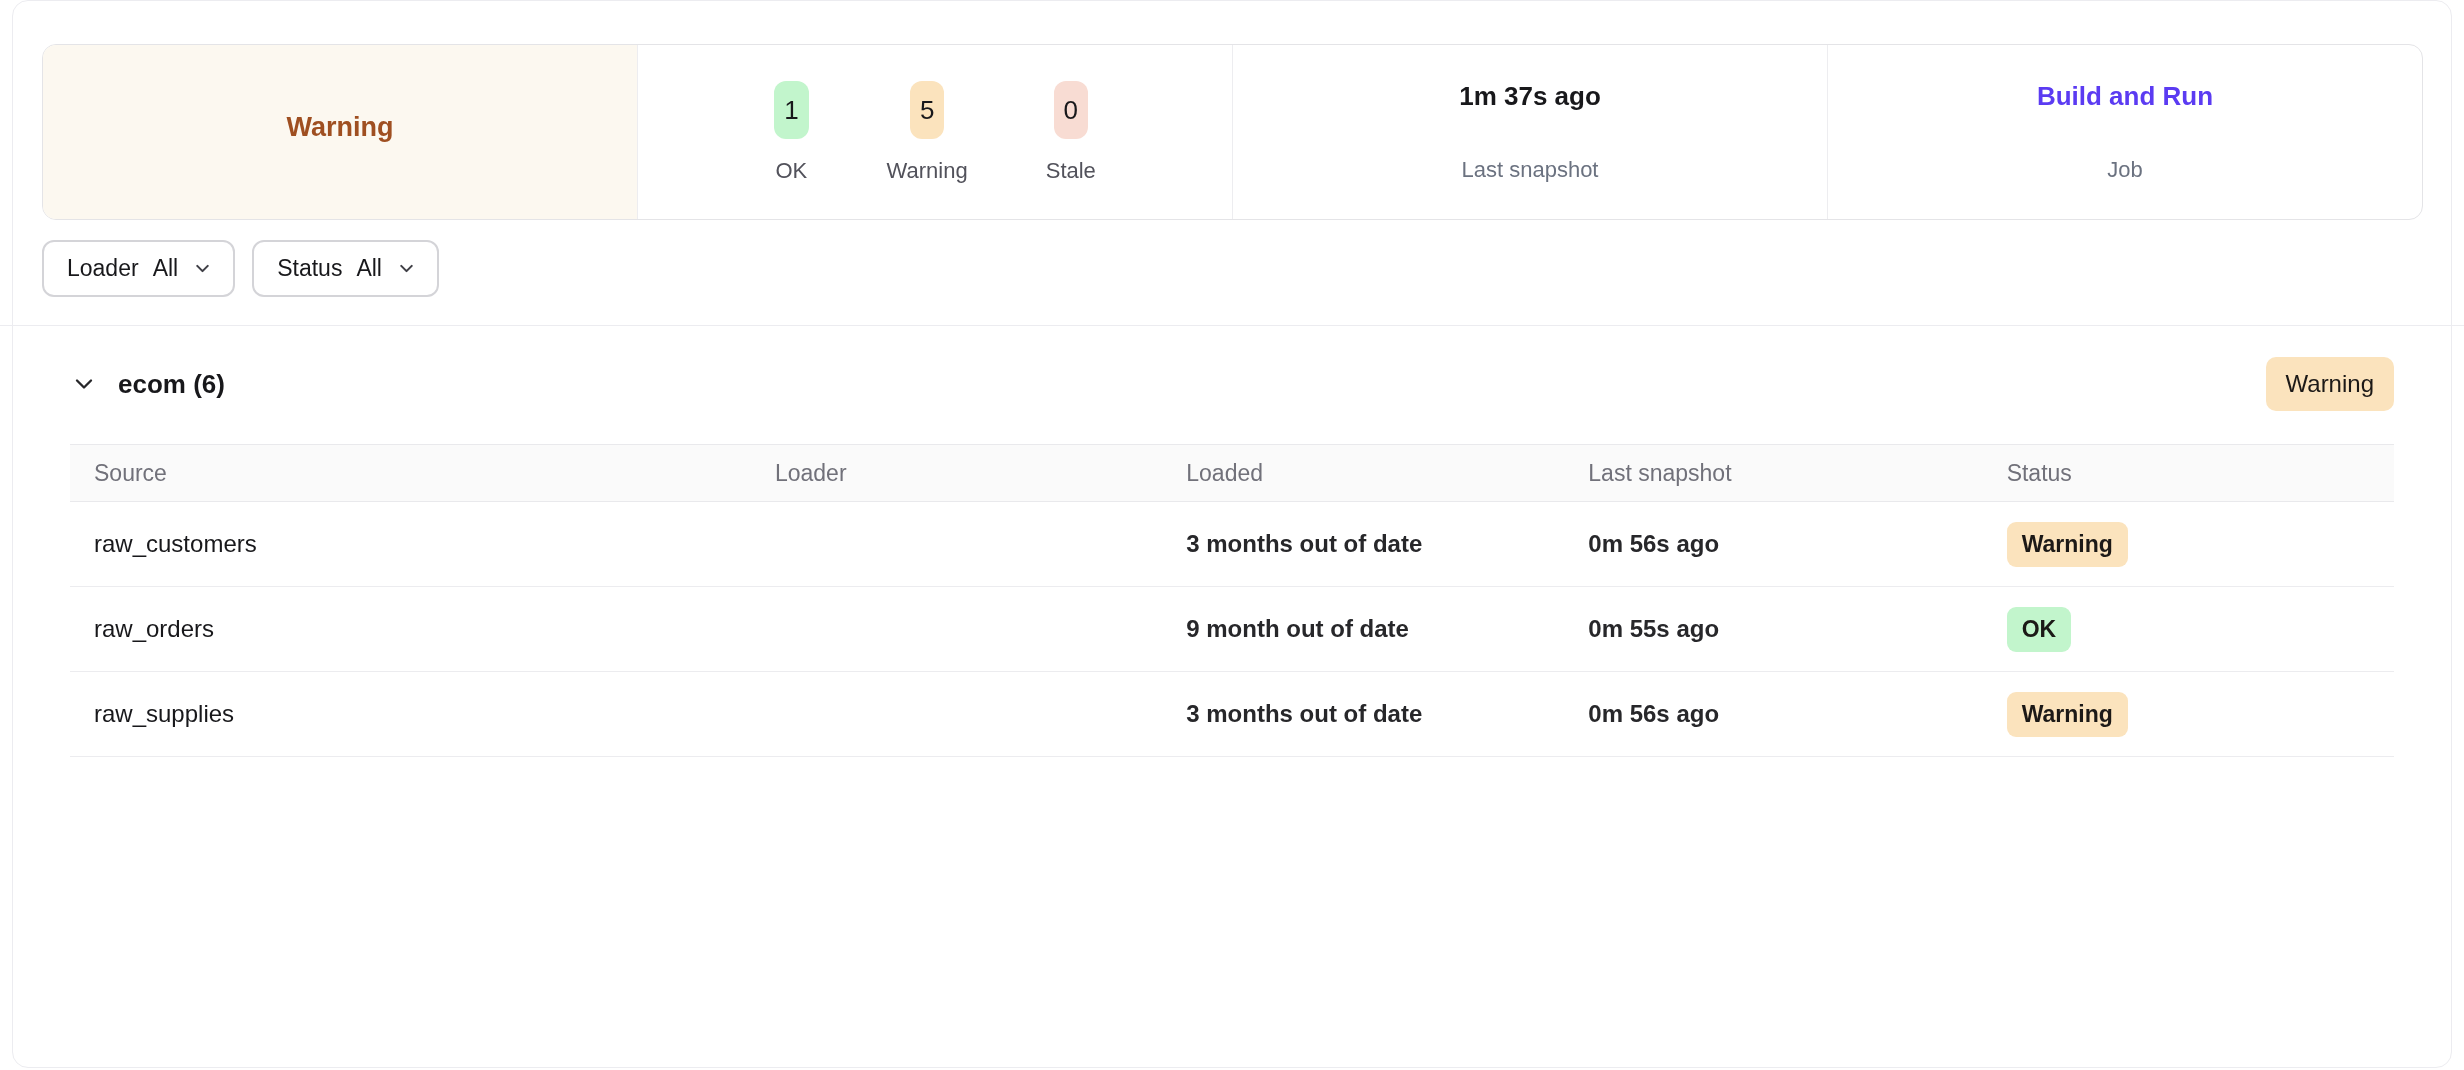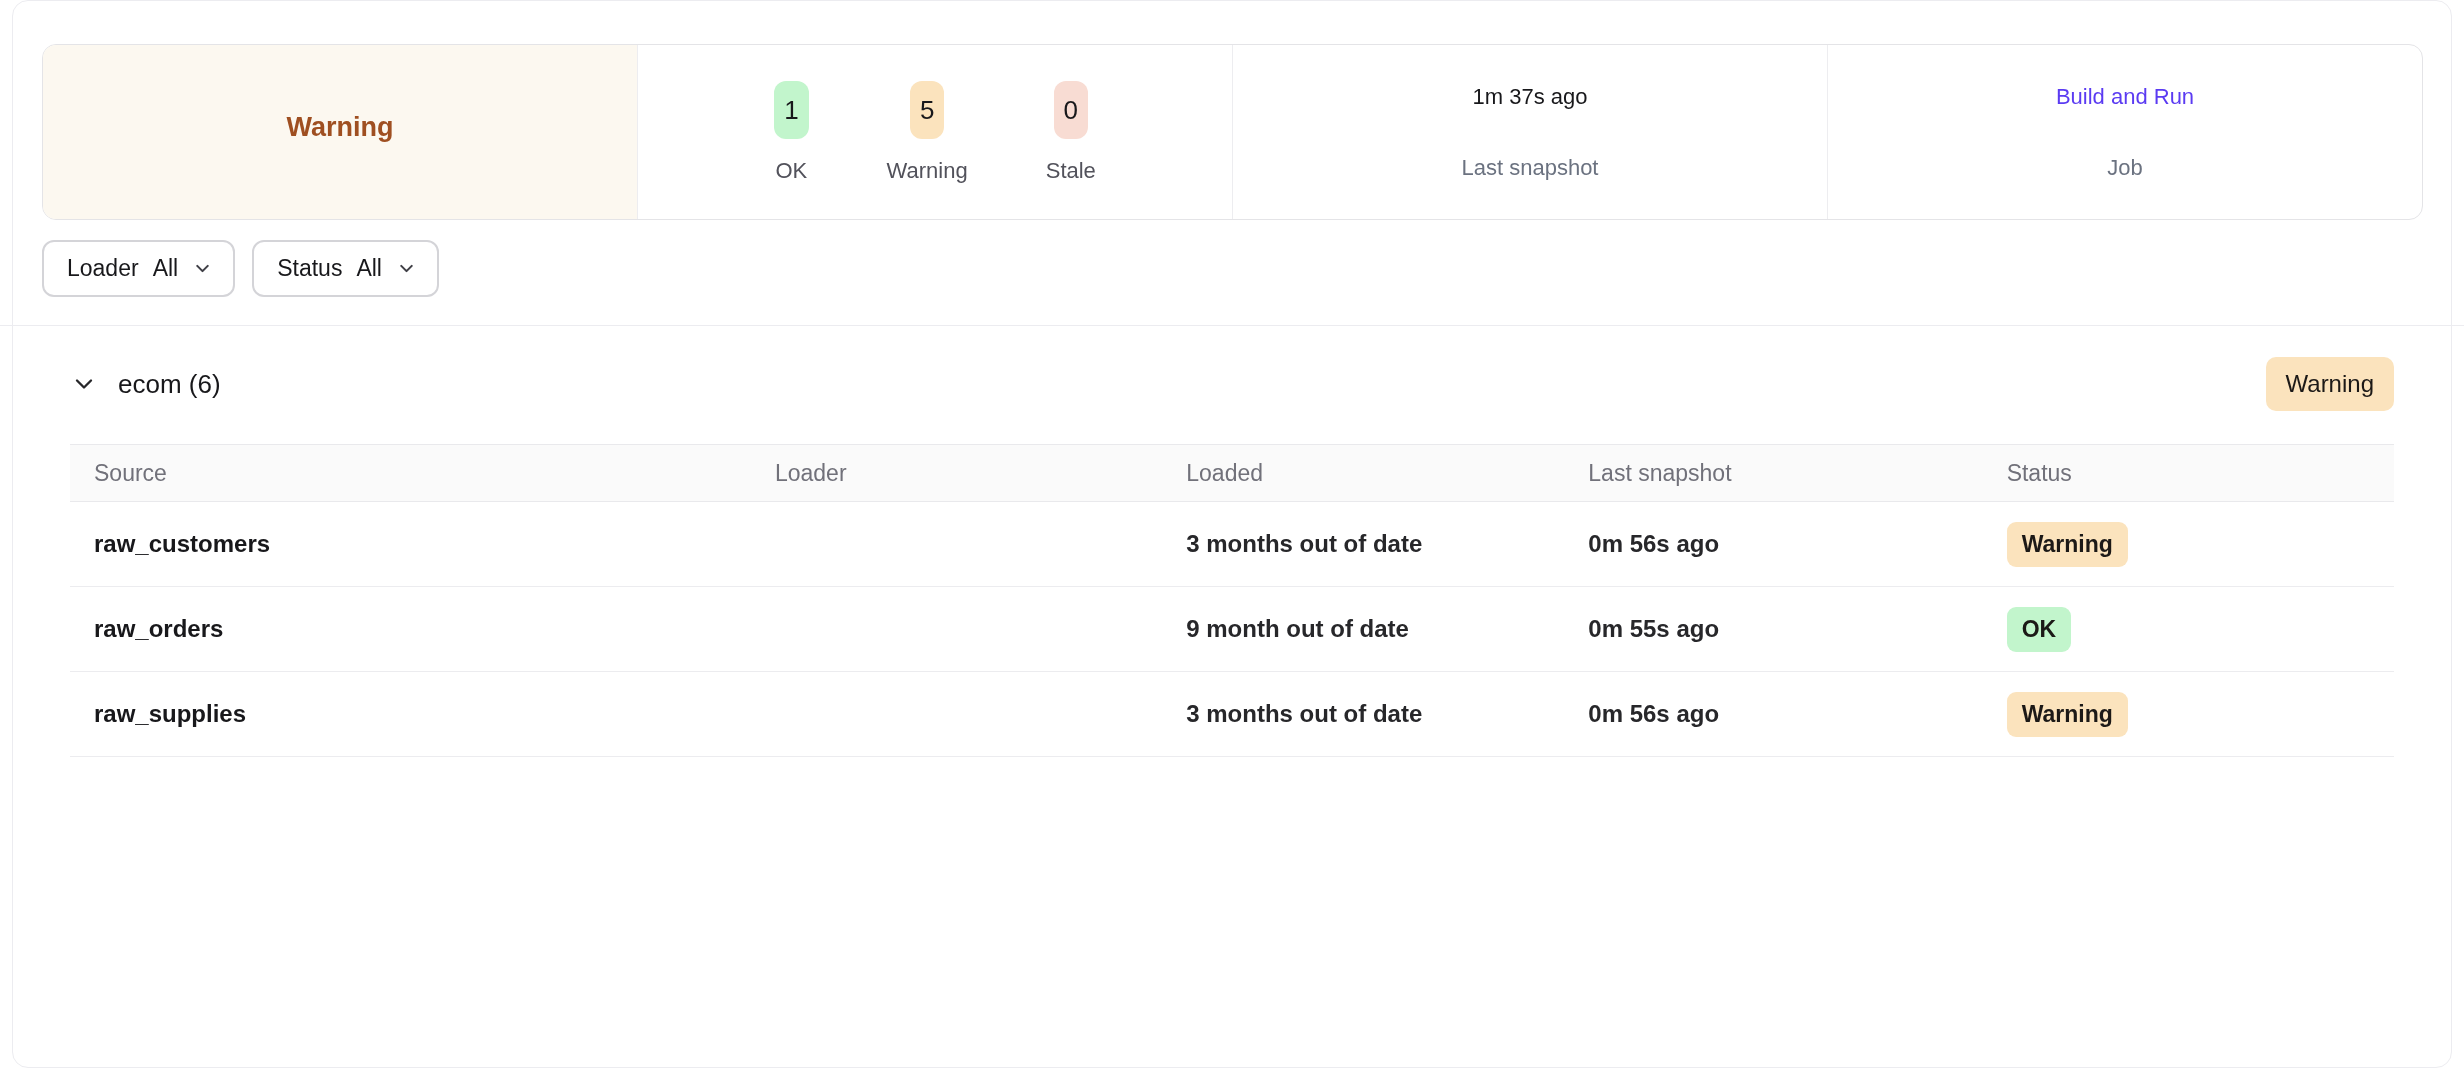--- a/index.html
+++ b/index.html
@@ -58,21 +58,21 @@
   .stat-badge {
     font-size: 26px;
     line-height: 30px;
     padding: 14px 10px;
     border-radius: 12px;
     min-width: 15px;
     text-align: center;
     color: #18181b;
   }
   .stat-label { font-size: 22px; color: #52525b; }
-  .info-value { font-size: 22px; font-weight: 400; color: #18181b; }
+  .info-value { font-size: 26px; font-weight: 700; color: #18181b; }
   .info-value.link { color: var(--accent); cursor: pointer; }
   .info-label { font-size: 22px; color: #6b7280; margin-top: 45px; }
 
   
   .filters { margin: 20px 42px 0; display: flex; gap: 17px; }
   .filter-btn {
     display: flex;
     align-items: center;
     gap: 14px;
     height: 57px;
@@ -90,21 +90,21 @@
   .section-divider { margin-top: 28px; border-top: 1px solid #ececf0; }
 
   
   .group-row {
     margin: 31px 70px 0;
     display: flex;
     align-items: center;
     cursor: pointer;
   }
   .group-chevron { display: flex; margin-right: 20px; }
-  .group-title { font-size: 26px; font-weight: 400; }
+  .group-title { font-size: 26px; font-weight: 700; }
   .badge {
     display: inline-block;
     color: #1c1917;
     border-radius: 9px;
     font-size: 23px;
     padding: 9px 15px;
   }
   .group-badge { margin-left: auto; font-size: 24px; padding: 13px 20px; border-radius: 10px; }
 
   
@@ -122,21 +122,21 @@
     padding-left: 24px;
   }
   tbody td {
     height: 85px;
     border-bottom: 1px solid #ececef;
     font-size: 24px;
     color: #27272a;
     padding-left: 24px;
     font-weight: bold;
   }
-  td.source-cell { font-weight: 700; color: #18181b; }
+  td.source-cell { font-weight: 400; color: #18181b; }
   tbody tr { cursor: pointer; }
 </style>
 </head>
 <body>
 
 <div class="outer-frame"></div>
 
 <div class="summary-card">
 
   <div class="cell status-cell">

